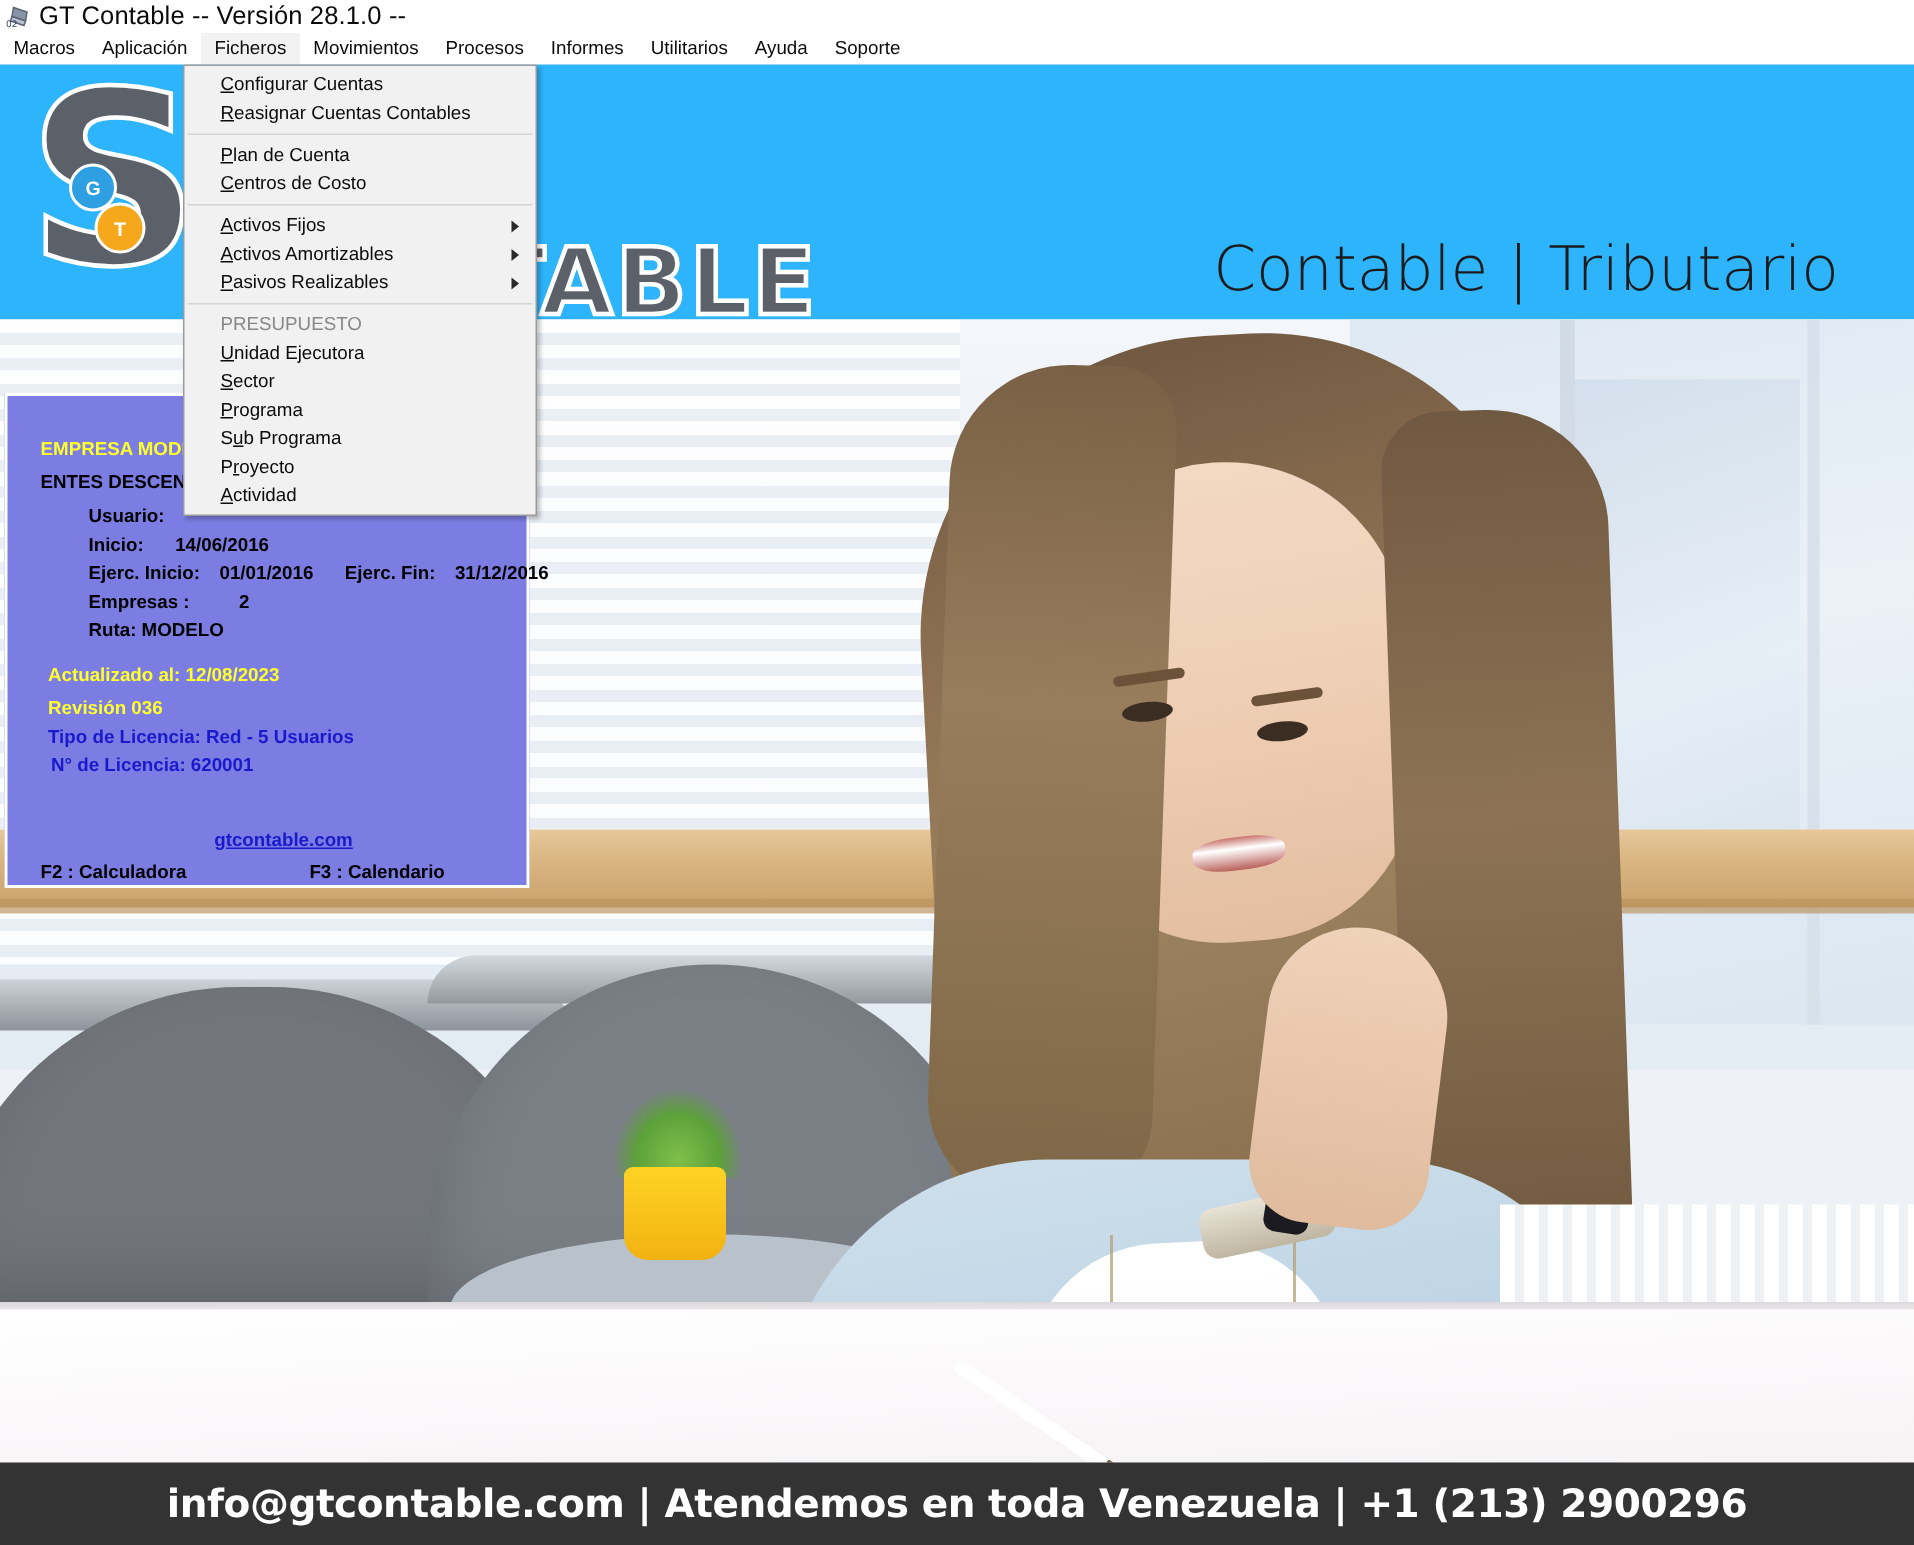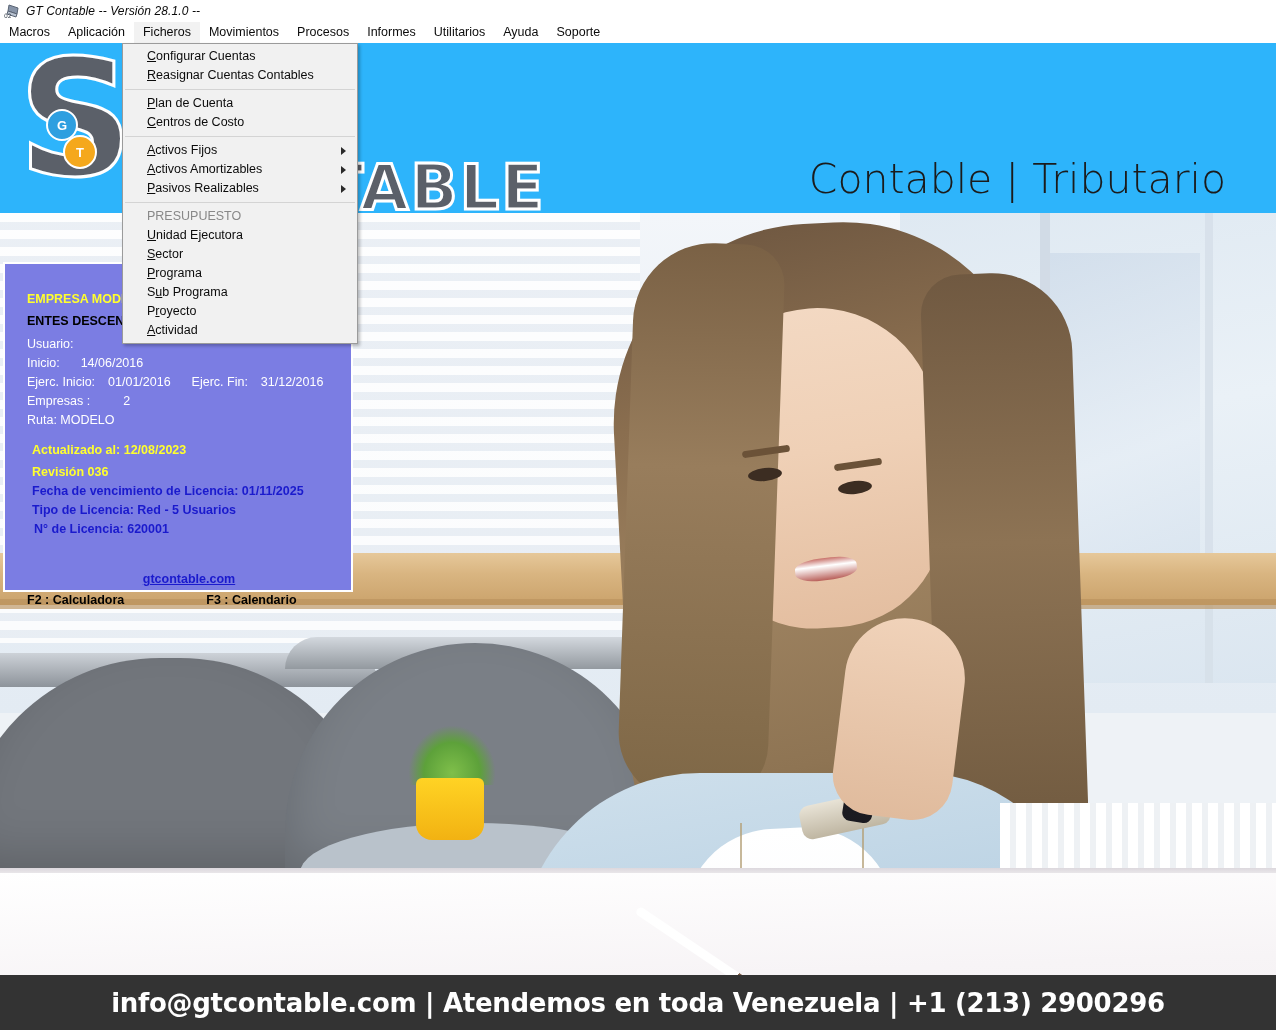--- a/index.html
+++ b/index.html
@@ -10,21 +10,21 @@
     -webkit-font-smoothing:antialiased;
   }
   .app{position:relative;width:1276px;height:1030px;overflow:hidden;background:#fff;}
 
   
   .titlebar{
     position:absolute;left:0;top:0;width:1276px;height:22px;
     background:#ffffff;display:flex;align-items:center;padding-left:4px;box-sizing:border-box;
   }
   .title-icon{width:18px;height:18px;position:relative;flex:0 0 auto;margin-right:4px;}
-  .title-text{font-size:12px;color:#0a0a0a;white-space:nowrap;letter-spacing:.1px;font-style:italic;}
+  .title-text{font-size:17px;color:#0a0a0a;white-space:nowrap;letter-spacing:.1px;}
 
   
   .menubar{
     position:absolute;left:0;top:22px;width:1276px;height:21px;
     background:#ffffff;display:flex;align-items:center;
     border-bottom:1px solid #ffffff;box-sizing:border-box;
   }
   .menubar .mi{
     font-size:12.5px;color:#0b0b0b;padding:2px 9px 3px 9px;white-space:nowrap;
     line-height:16px;cursor:default;
@@ -147,21 +147,21 @@
   
   .info-panel{
     position:absolute;left:3px;top:262px;width:350px;height:330px;
     background:#7b7de3;border:2px solid #ffffff;box-sizing:border-box;
     font-size:12.5px;color:#000;
   }
   .info-panel .row{padding:0 0 0 22px;line-height:19px;white-space:nowrap;}
   .ip-title{text-align:center;font-weight:bold;font-size:13.5px;color:#000;padding-top:6px;line-height:20px;}
   .ip-yellow{color:#ffff2e;font-weight:bold;}
   .ip-black{color:#000;font-weight:bold;}
-  .ip-white{color:#ffffff;font-weight:normal;}
+  .ip-white{color:#000000;font-weight:bold;margin-left:32px;}
   .ip-blue{color:#1a1acd;font-weight:bold;}
   .ip-link{color:#1a1acd;font-weight:bold;text-decoration:underline;}
   .ip-sp{height:11px;}
   .ip-link-row{text-align:center;padding-left:50px;line-height:20px;margin-top:31px;}
   .ip-keys{display:flex;padding-left:22px;line-height:22px;gap:48px;}
   .ip-keys span{color:#000;font-weight:bold;font-size:12.5px;}
   .ip-keys .k2{margin-left:34px;}
 
   
   .dropdown{
@@ -295,21 +295,20 @@
     </div>
     <div class="row ip-white">
       <span>Empresas :</span>
       <span style="display:inline-block;width:26px"></span>
       <span>2</span>
     </div>
     <div class="row ip-white">Ruta: MODELO</div>
     <div class="ip-sp"></div>
     <div class="row ip-yellow" style="padding-left:27px">Actualizado al: 12/08/2023</div>
     <div class="row ip-yellow" style="padding-left:27px;padding-top:3px">Revisión 036</div>
-    <div class="row ip-blue" style="padding-left:27px">Fecha de vencimiento de Licencia:  01/11/2025</div>
     <div class="row ip-blue" style="padding-left:27px">Tipo de Licencia:  Red - 5 Usuarios</div>
     <div class="row ip-blue" style="padding-left:29px">N° de Licencia:  620001</div>
     <div class="row ip-link-row">
       <span class="ip-link">gtcontable.com</span>
     </div>
     <div class="ip-keys">
       <span>F2 : Calculadora</span>
       <span class="k2">F3 : Calendario</span>
     </div>
   </div>

